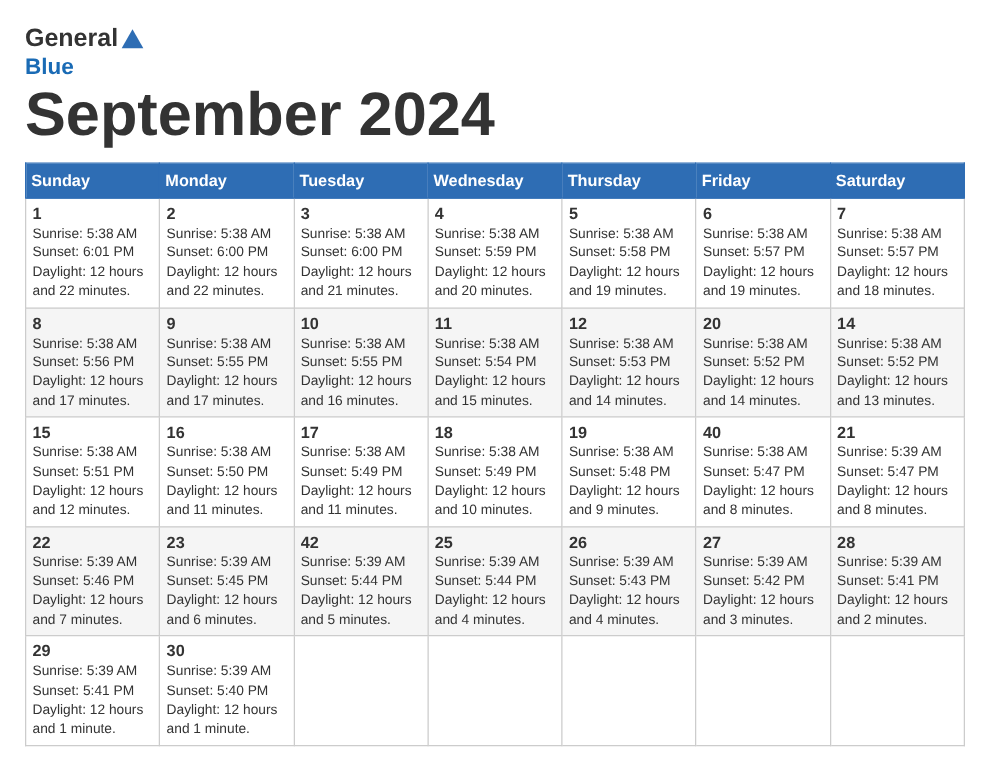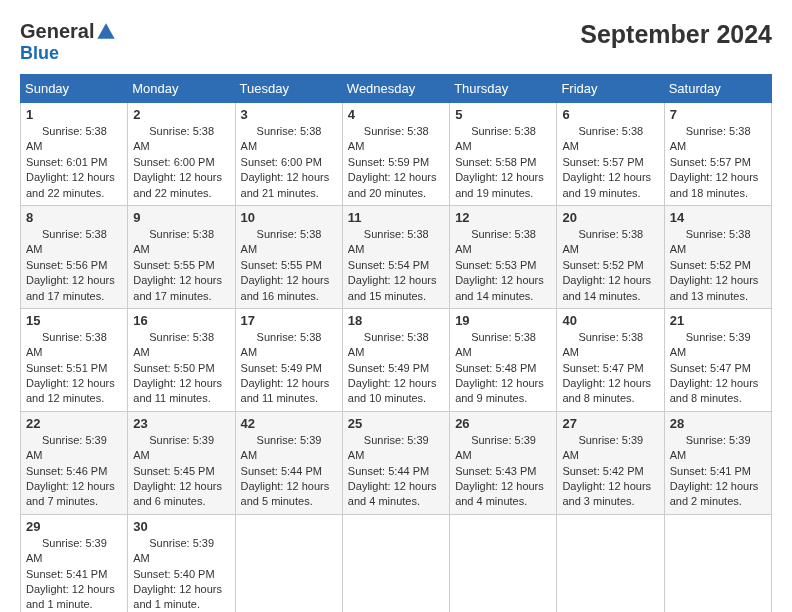--- a/index.html
+++ b/index.html
@@ -8,20 +8,21 @@
       background: #fff;
       width: 792px;
       min-height: 612px;
       padding: 20px;
     }
     .header {
       display: flex;
       justify-content: space-between;
       align-items: flex-start;
       margin-bottom: 10px;
+      flex-direction: column;
     }
     .logo {
       display: flex;
       flex-direction: column;
       align-items: flex-start;
     }
     .logo-text {
       display: flex;
       align-items: center;
       font-size: 20px;
@@ -32,40 +33,40 @@
     .logo-blue { color: #1a6bb5; text-align: center; }
     .logo-icon {
       width: 20px;
       height: 20px;
       margin-left: 2px;
     }
     .title-block {
       text-align: right;
     }
     .month-title {
-      font-size: 25px;
+      font-size: 49px;
       font-weight: bold;
       color: #333;
     }
     .location {
       font-size: 16px;
       color: #555;
     }
     .calendar {
       width: 100%;
       border-collapse: collapse;
       font-size: 11px;
     }
     .calendar th {
       background: #2e6db4;
       color: #fff;
       padding: 6px 4px;
       text-align: left;
       font-size: 13px;
-      font-weight: normal;
+      font-weight: bold;
       border: 1px solid #2e6db4;
     }
     .calendar td {
       border: 1px solid #ccc;
       padding: 4px 5px;
       vertical-align: top;
       width: 107px;
       min-height: 80px;
       background: #fff;
     }
@@ -76,21 +77,20 @@
       font-size: 13px;
       font-weight: bold;
       color: #333;
       display: block;
       margin-bottom: 2px;
     }
     .day-info {
       color: #333;
       font-size: 11px;
       line-height: 1.4;
-      margin-left: 16px;
     }
     .empty-cell {
       background: #fff !important;
       border: 1px solid #ccc;
     }
     .row-even td { background: #f0f0f0; }
   </style>
 </head>
 <body>
 

